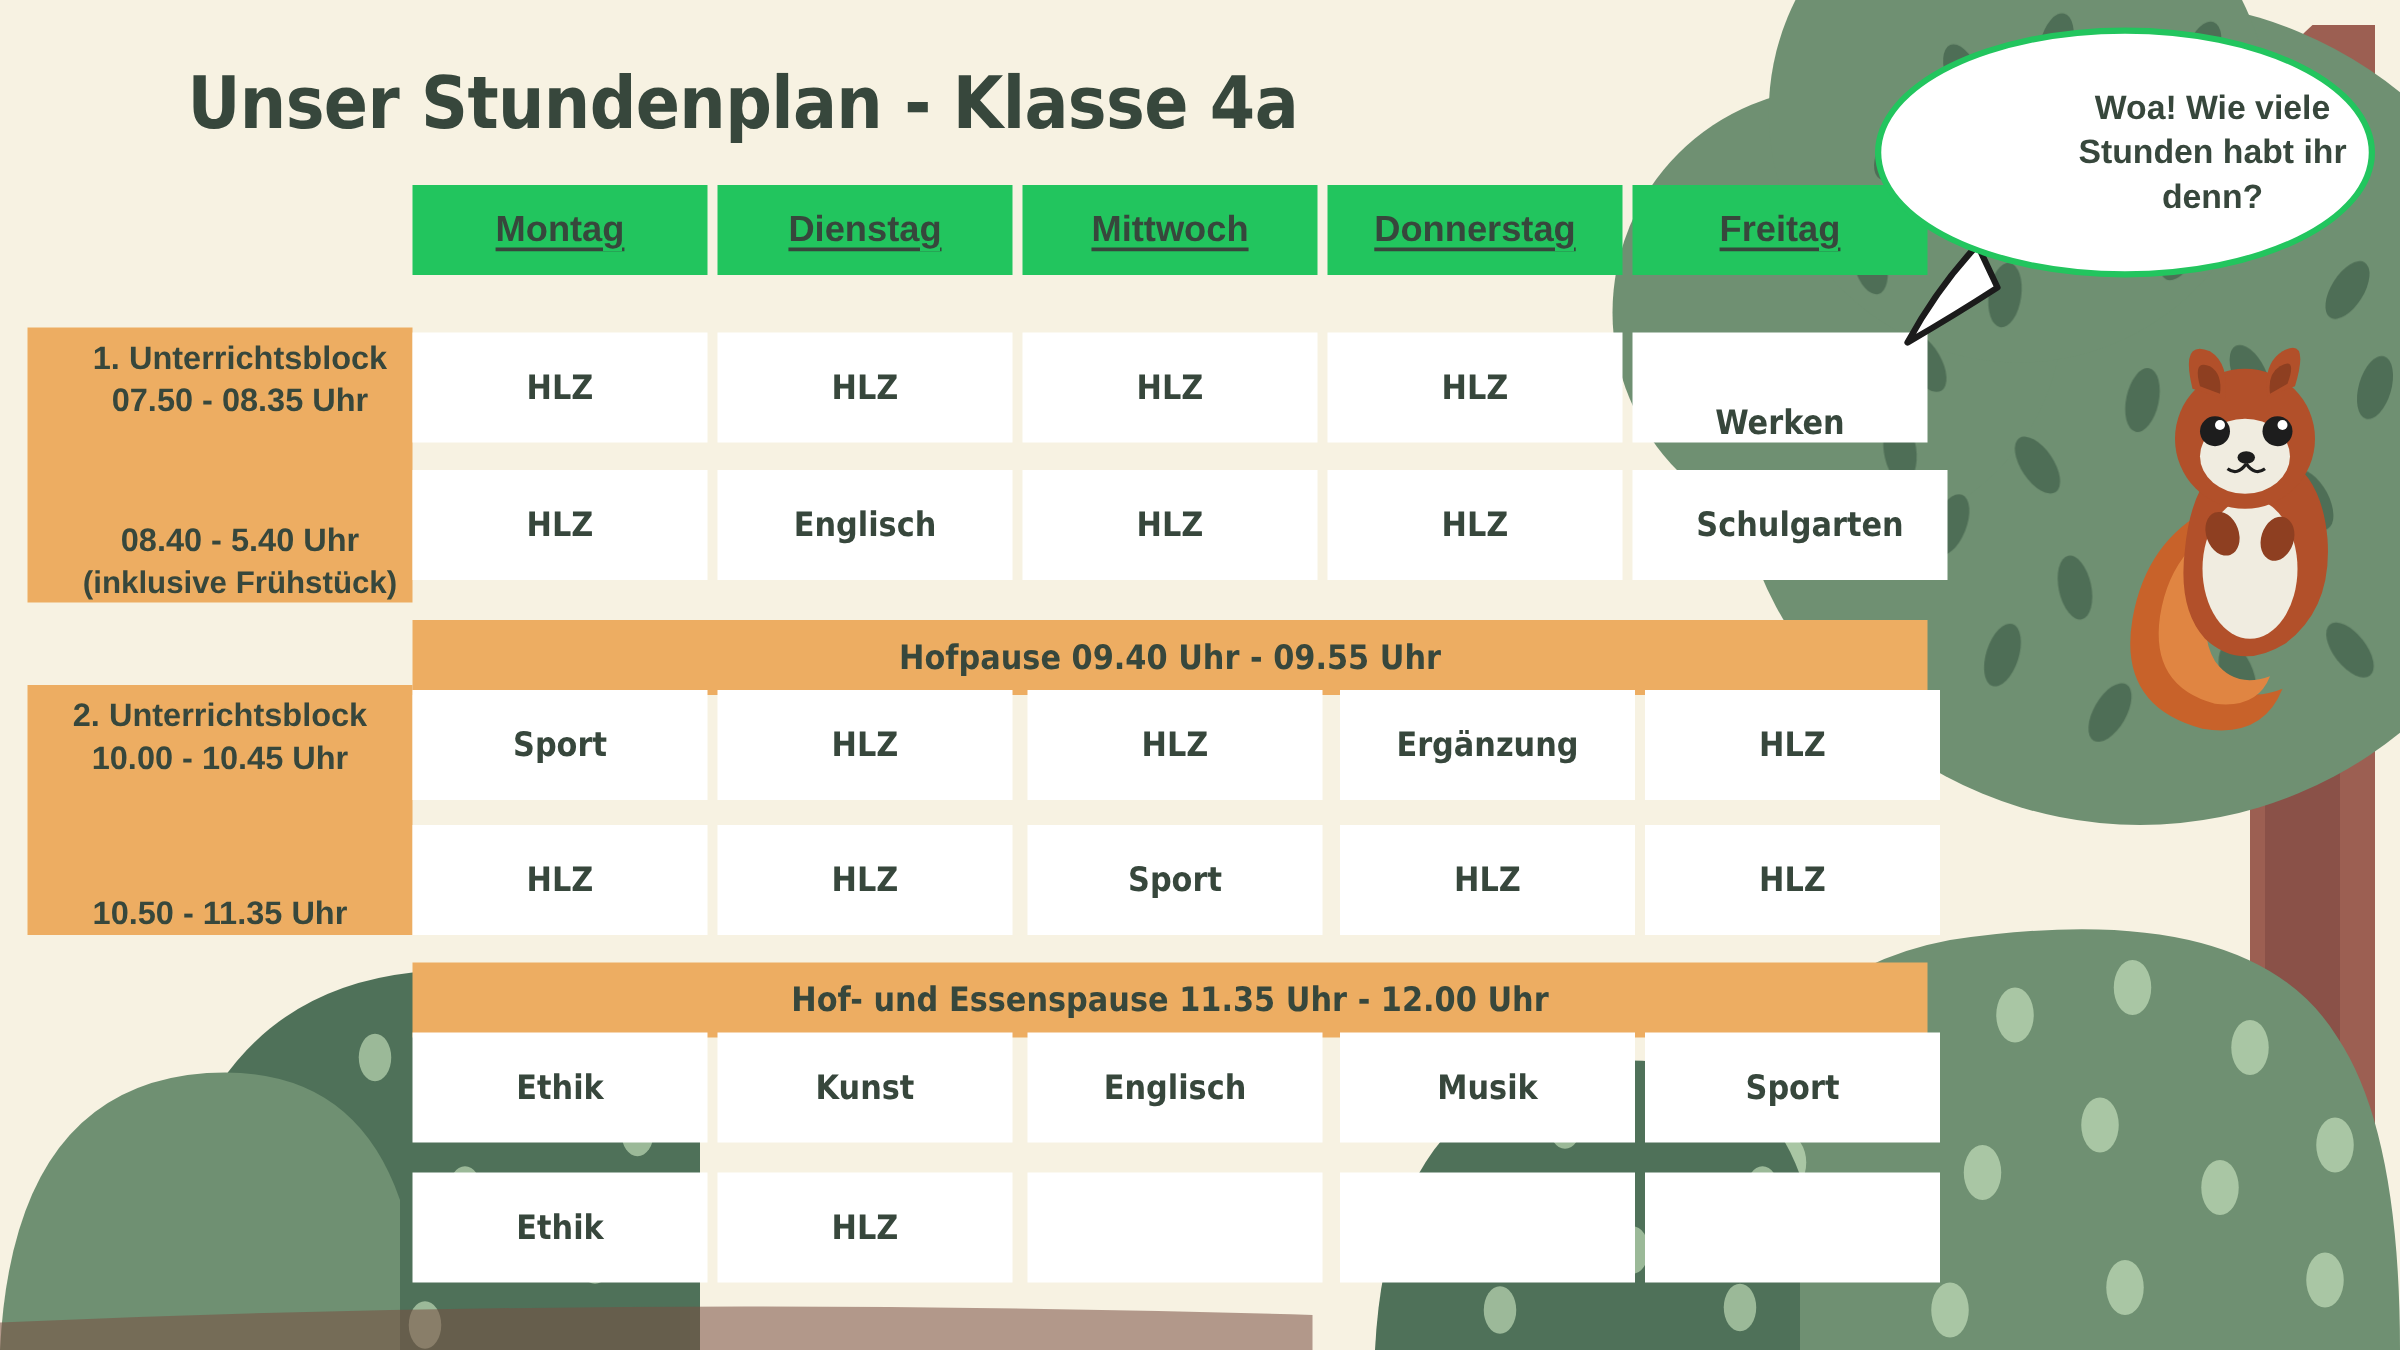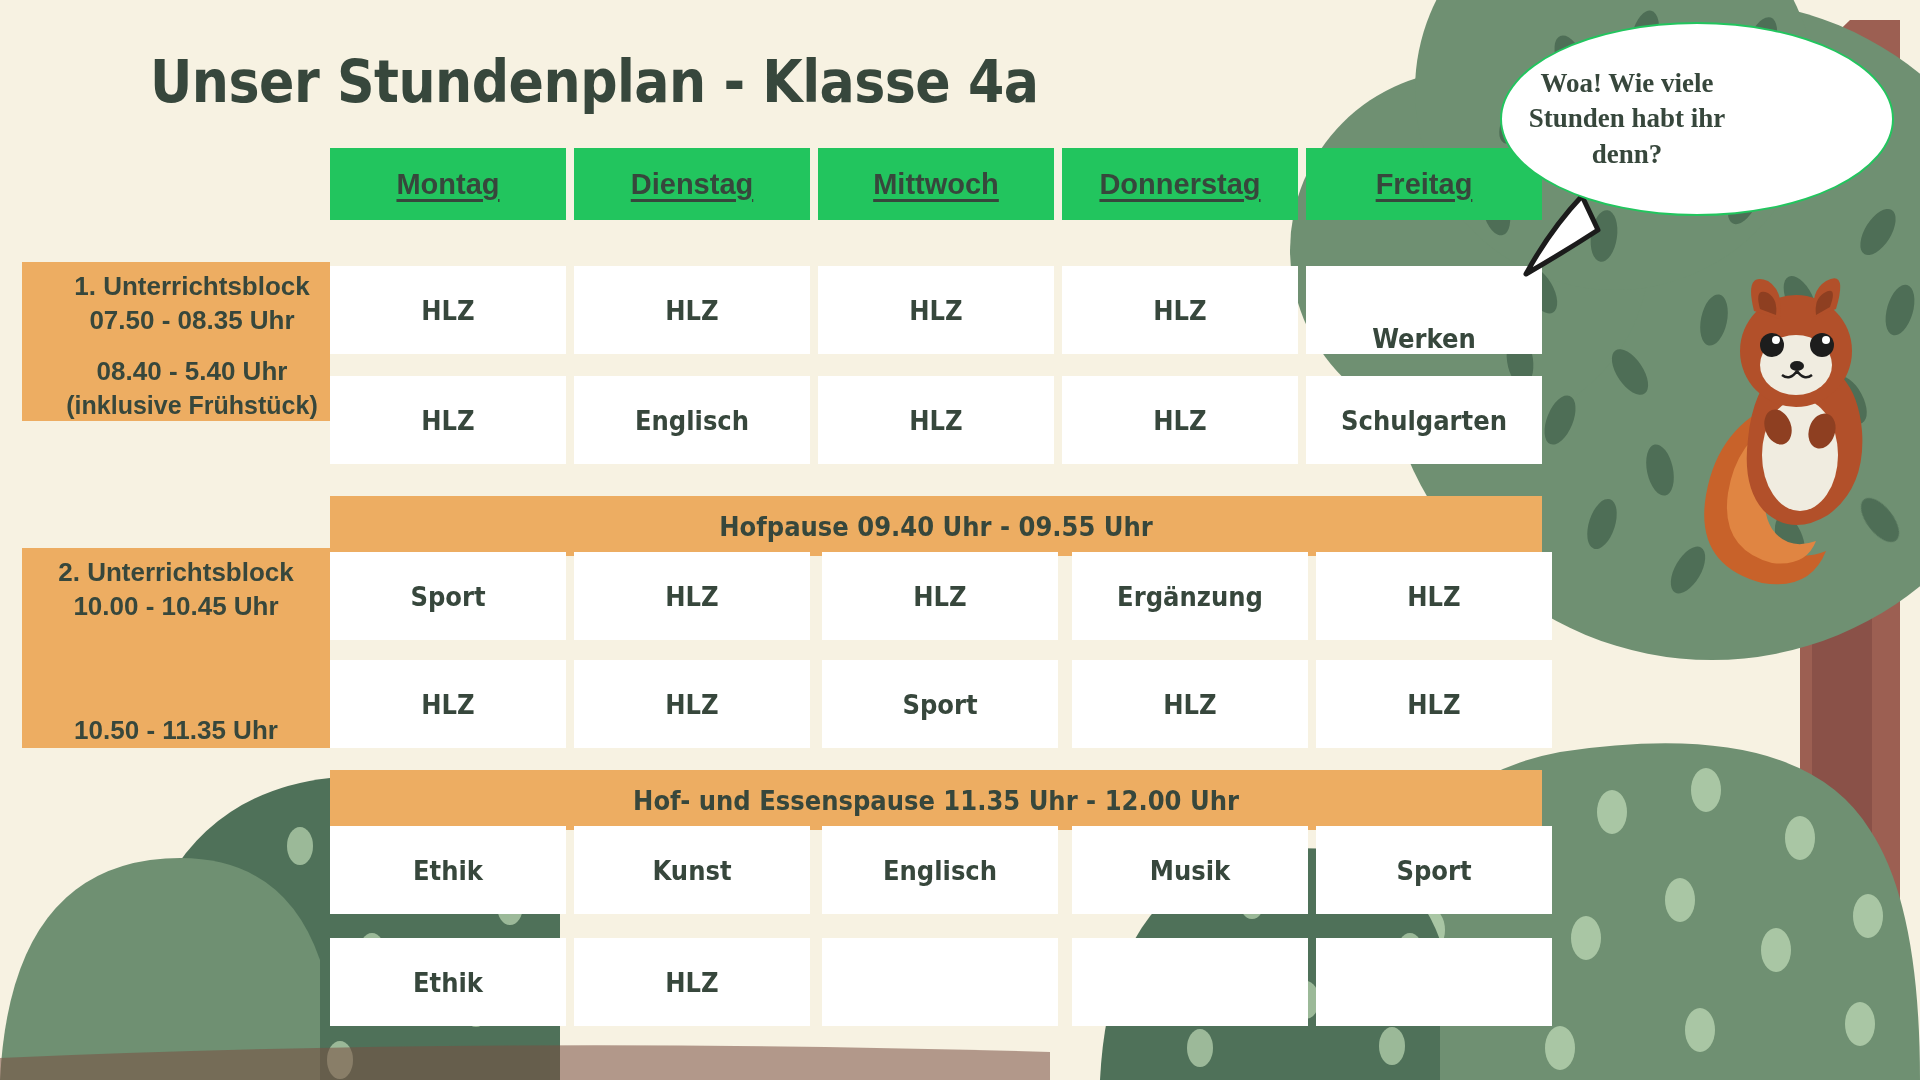--- a/index.html
+++ b/index.html
@@ -62,22 +62,22 @@
   }
   .breakbar span{
     font-size:27px;font-weight:bold;color:#37473c;
     font-family:"DejaVu Sans Condensed","Liberation Sans",sans-serif;
     font-stretch:condensed;white-space:nowrap;
   }
 
   
   .bubble{
     position:absolute;left:1500px;top:22px;width:390px;height:190px;
-    background:#ffffff;border:2px solid #22c55e;border-radius:50%;
-    display:flex;align-items:center;justify-content:flex-start;z-index:40;font-family:Liberation Serif, serif;
+    background:#ffffff;border:5px solid #22c55e;border-radius:50%;
+    display:flex;align-items:center;justify-content:flex-end;z-index:40;
   }
   .bubble span{
     font-size:27px;font-weight:bold;color:#37473c;line-height:1.32;
     text-align:center;display:block;width:250px;
   }
   .bubbletail{
     position:absolute;left:1520px;top:190px;width:90px;height:90px;z-index:39;
   }
 </style>
 </head>
@@ -231,21 +231,21 @@
   <div class="dayhdr" style="left:818px;width:236px;top:148px;">
     <span>Mittwoch</span>
   </div>
   <div class="dayhdr" style="left:1062px;width:236px;top:148px;">
     <span>Donnerstag</span>
   </div>
   <div class="dayhdr" style="left:1306px;width:236px;top:148px;">
     <span>Freitag</span>
   </div>
 
-  <div class="timeblk" style="top:262px;height:159px;padding-left:32px;">
+  <div class="timeblk" style="top:262px;height:220px;padding-left:32px;">
     <div class="timeline">1. Unterrichtsblock</div>
     <div class="timeline">07.50 - 08.35 Uhr</div>
     <div class="timeline spacer"></div>
     <div class="timeline">08.40 - 5.40 Uhr</div>
     <div class="timeline sub">(inklusive Frühstück)</div>
   </div>
 
   <div class="cell" style="left:330px;width:236px;top:266px;">
       <span>HLZ</span>
     </div>
@@ -267,21 +267,21 @@
     </div>
   <div class="cell" style="left:574px;width:236px;top:376px;">
       <span>Englisch</span>
     </div>
   <div class="cell" style="left:818px;width:236px;top:376px;">
       <span>HLZ</span>
     </div>
   <div class="cell" style="left:1062px;width:236px;top:376px;">
       <span>HLZ</span>
     </div>
-  <div class="cell" style="left:1306px;width:236px;top:376px;">
+  <div class="cell" style="left:1306px;width:236px;top:376px;padding-left:16px;">
       <span>Schulgarten</span>
     </div>
 
   <div class="breakbar" style="left:330px;width:1212px;top:496px;">
     <span>Hofpause 09.40 Uhr - 09.55 Uhr</span>
   </div>
 
   <div class="timeblk" style="top:548px;height:200px;">
     <div class="timeline">2. Unterrichtsblock</div>
     <div class="timeline">10.00 - 10.45 Uhr</div>

